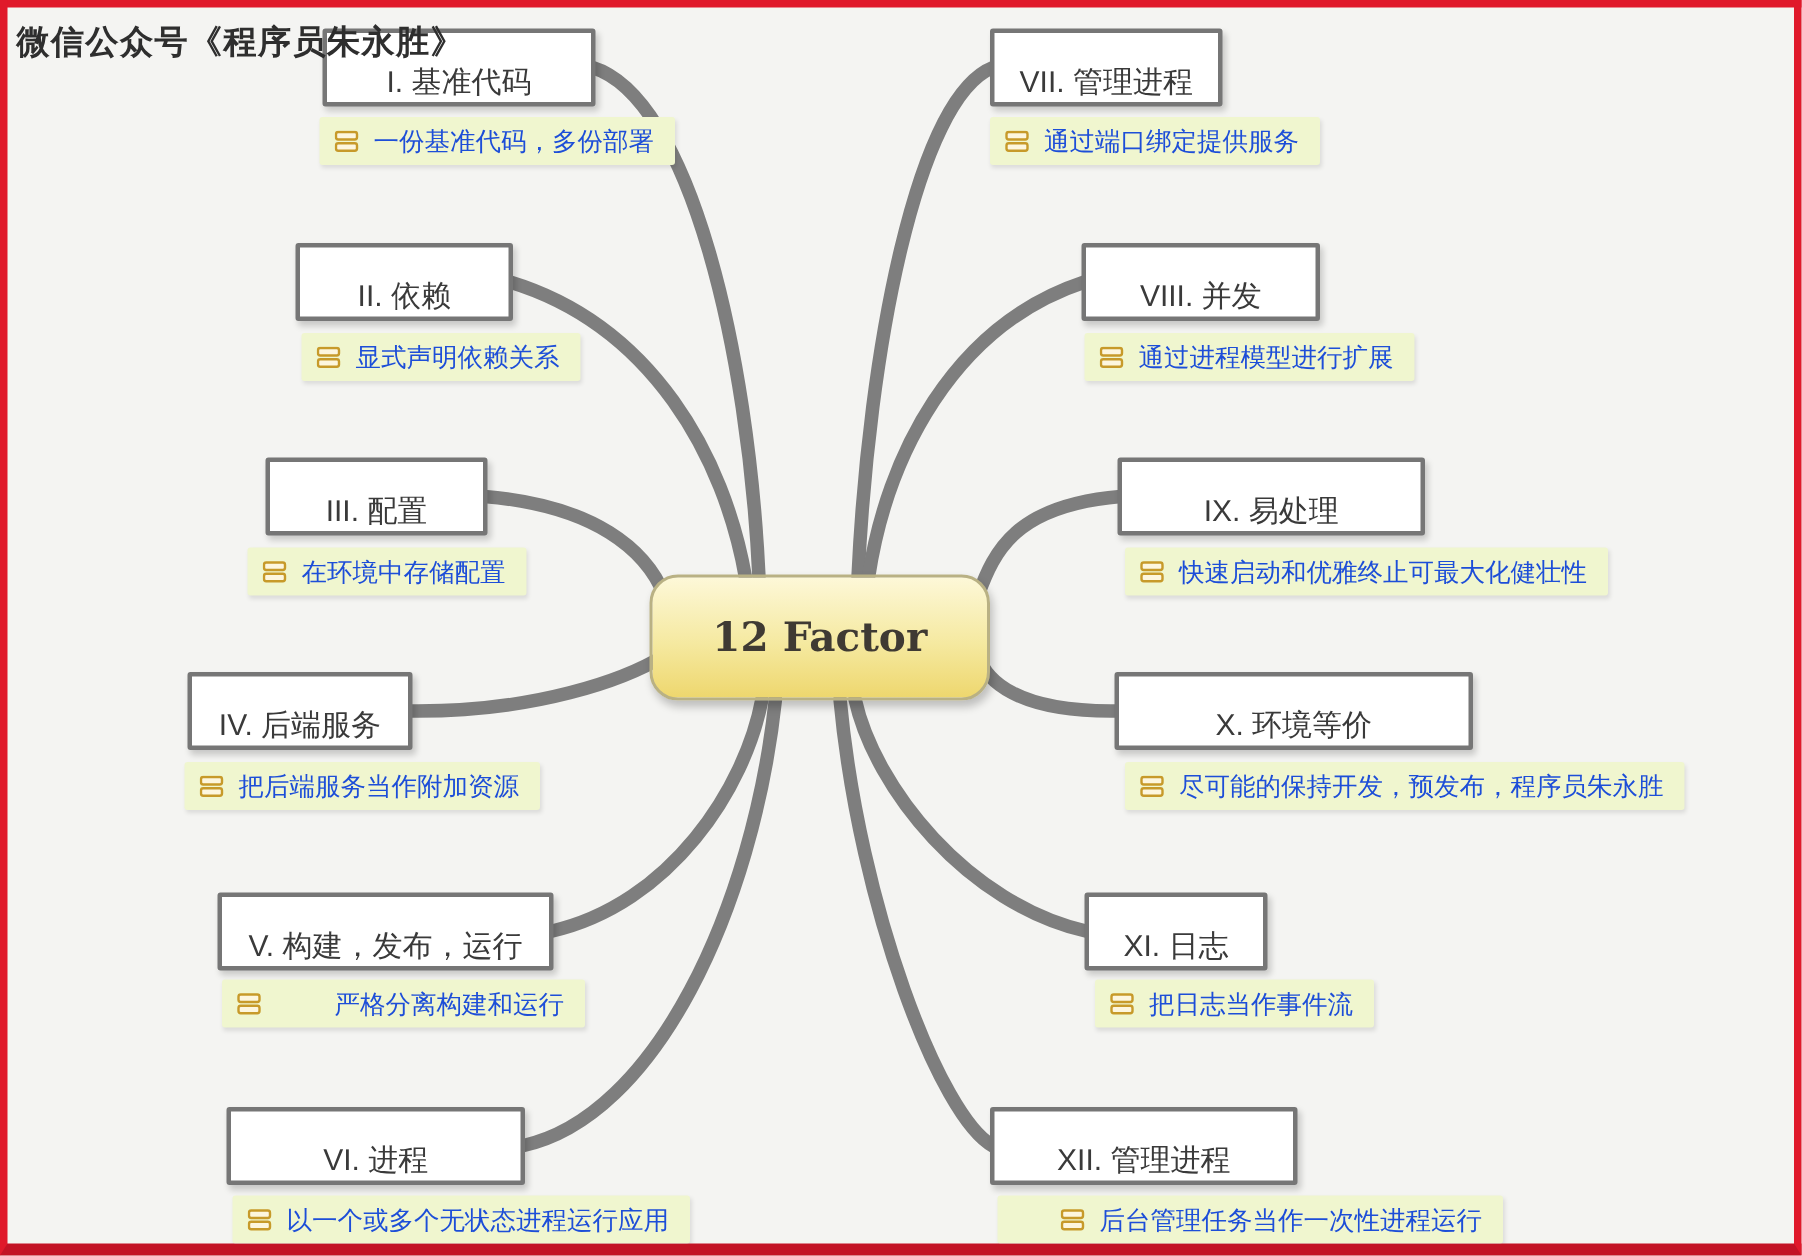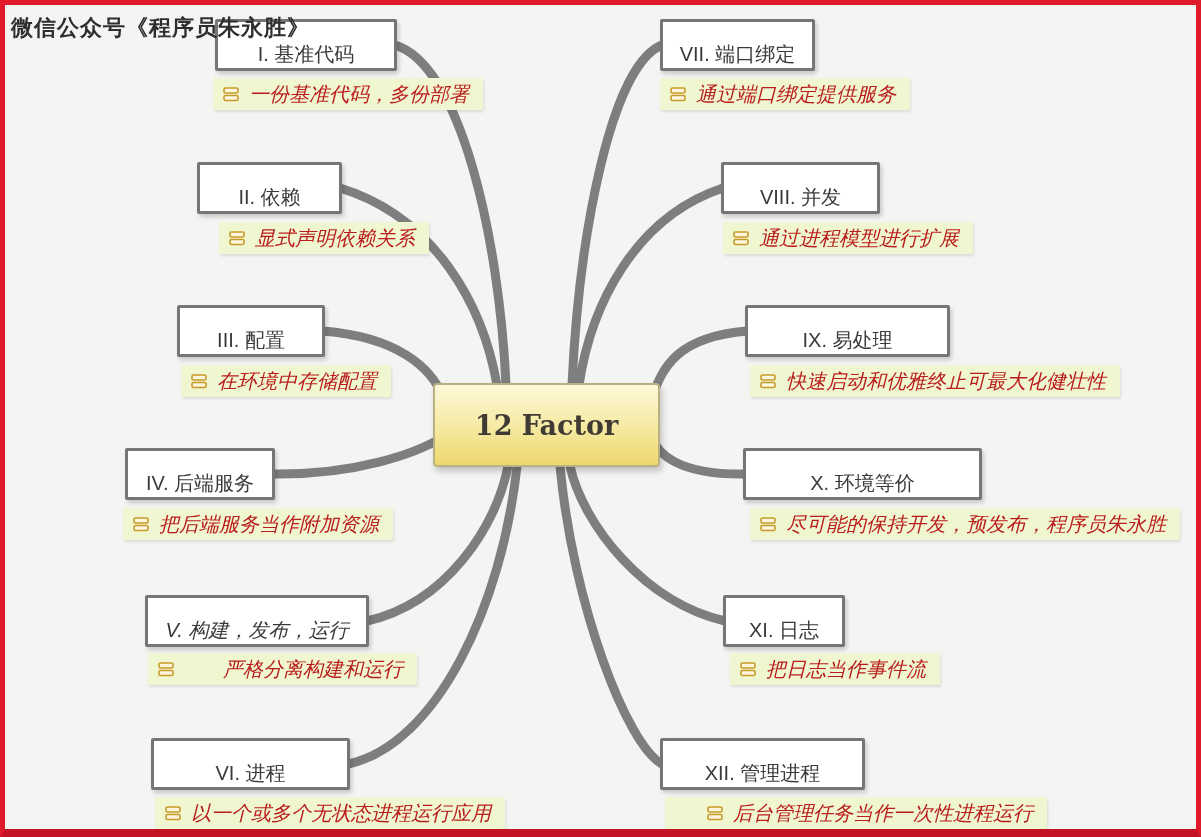--- a/index.html
+++ b/index.html
@@ -60,65 +60,64 @@
     position: absolute;
     height: 32px;
     box-sizing: border-box;
     background: #f0f6cf;
     border-radius: 2px;
     box-shadow: 1px 2px 3px rgba(0,0,0,0.10);
     display: flex;
     align-items: center;
     gap: 9px;
     padding: 0 14px 0 10px;
-    font-size: 20px;
-    color: #b91c1c;
+    font-size: 17px;
+    color: #1d4ed8;
     white-space: nowrap;
     z-index: 2;
-    font-style: italic;
   }
   .note .ic { display: inline-flex; flex: 0 0 auto; }
 
   .center-topic {
     position: absolute;
     left: 428px; top: 378px;
     width: 227px; height: 84px;
     box-sizing: border-box;
     background: linear-gradient(#fdf8d8, #f5e9a0 55%, #eed76e);
     border: 2px solid #b9b184;
-    border-radius: 4px;
+    border-radius: 19px;
     box-shadow: 2px 4px 6px rgba(0,0,0,0.22);
     display: flex;
     align-items: center;
     justify-content: center;
     font-family: "DejaVu Serif", serif;
     font-weight: bold;
     font-size: 27px;
     color: #3f3a33;
     z-index: 2;
   }
 
   
   .p0  { left: 210px; top: 14px;  width: 182px; }
   .p1  { left: 192px; top: 157px; width: 145px; }
   .p2  { left: 172px; top: 300px; width: 148px; }
   .p3  { left: 120px; top: 443px; width: 150px; }
-  .p4  { left: 140px; top: 590px; width: 224px; font-style: italic; }
+  .p4  { left: 140px; top: 590px; width: 224px; }
   .p5  { left: 146px; top: 733px; width: 199px; }
   .p6  { left: 655px; top: 14px;  width: 155px; }
   .p7  { left: 716px; top: 157px; width: 159px; }
   .p8  { left: 740px; top: 300px; width: 205px; }
   .p9  { left: 738px; top: 443px; width: 239px; }
   .p10 { left: 718px; top: 590px; width: 122px; }
   .p11 { left: 655px; top: 733px; width: 205px; }
 
   
   .q0  { left: 208px; top: 73px;  }
-  .q1  { left: 196px; top: 217px; margin-left: 18px; }
-  .q2  { left: 176px; top: 360px; }
+  .q1  { left: 196px; top: 217px; }
+  .q2  { left: 160px; top: 360px; }
   .q3  { left: 118px; top: 503px; align-items: center; }
   .q4  { left: 143px; top: 648px; gap: 48px; }
   .q5  { left: 150px; top: 792px; }
   .q6  { left: 655px; top: 73px; text-align: center;  }
   .q7  { left: 718px; top: 217px; }
   .q8  { left: 745px; top: 360px; }
   .q9  { left: 745px; top: 503px; }
   .q10 { left: 725px; top: 648px; }
   .q11 { left: 660px; top: 792px; padding-left: 42px; }
 </style>
@@ -156,21 +155,21 @@
   <div class="topic p3">
       <span>IV. 后端服务</span>
     </div>
   <div class="topic p4">
       <span>V. 构建，发布，运行</span>
     </div>
   <div class="topic p5">
       <span>VI. 进程</span>
     </div>
   <div class="topic p6">
-      <span>VII. 端口绑定</span>
+      <span>VII. 管理进程</span>
     </div>
   <div class="topic p7">
       <span>VIII. 并发</span>
     </div>
   <div class="topic p8">
       <span>IX. 易处理</span>
     </div>
   <div class="topic p9">
       <span>X. 环境等价</span>
     </div>

